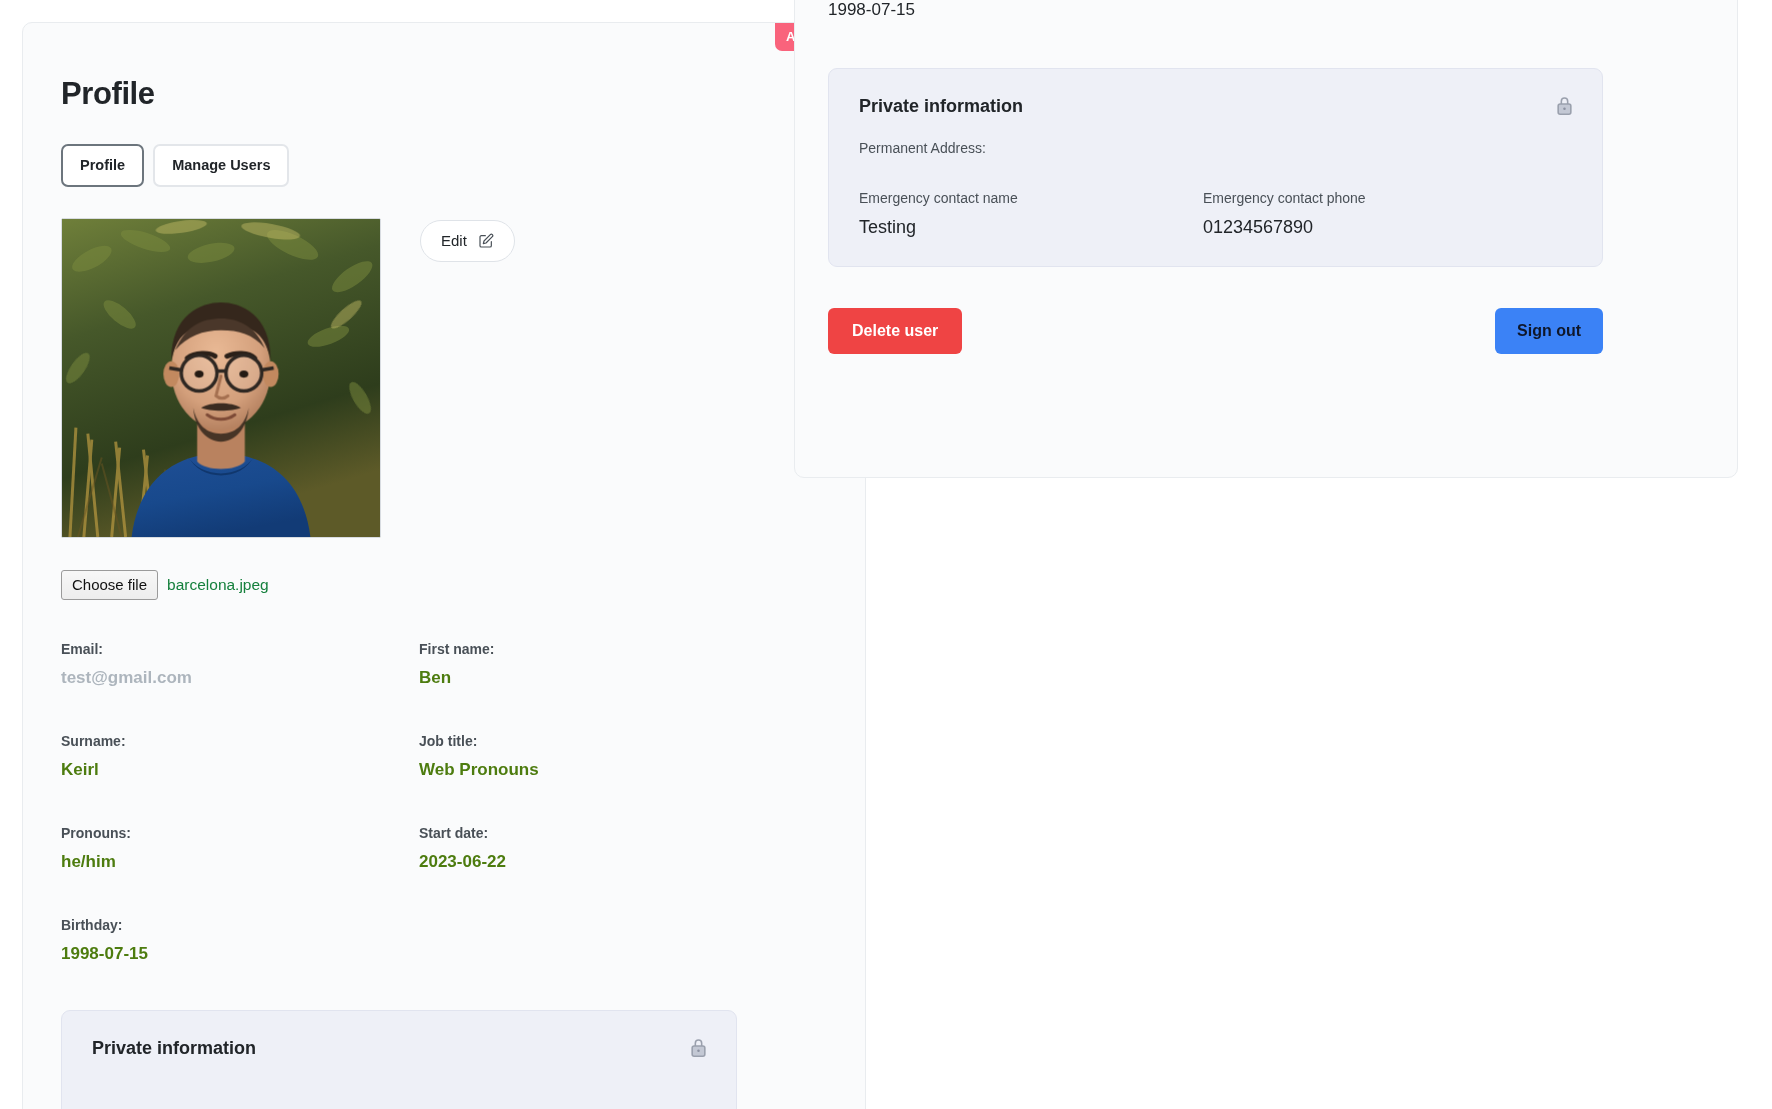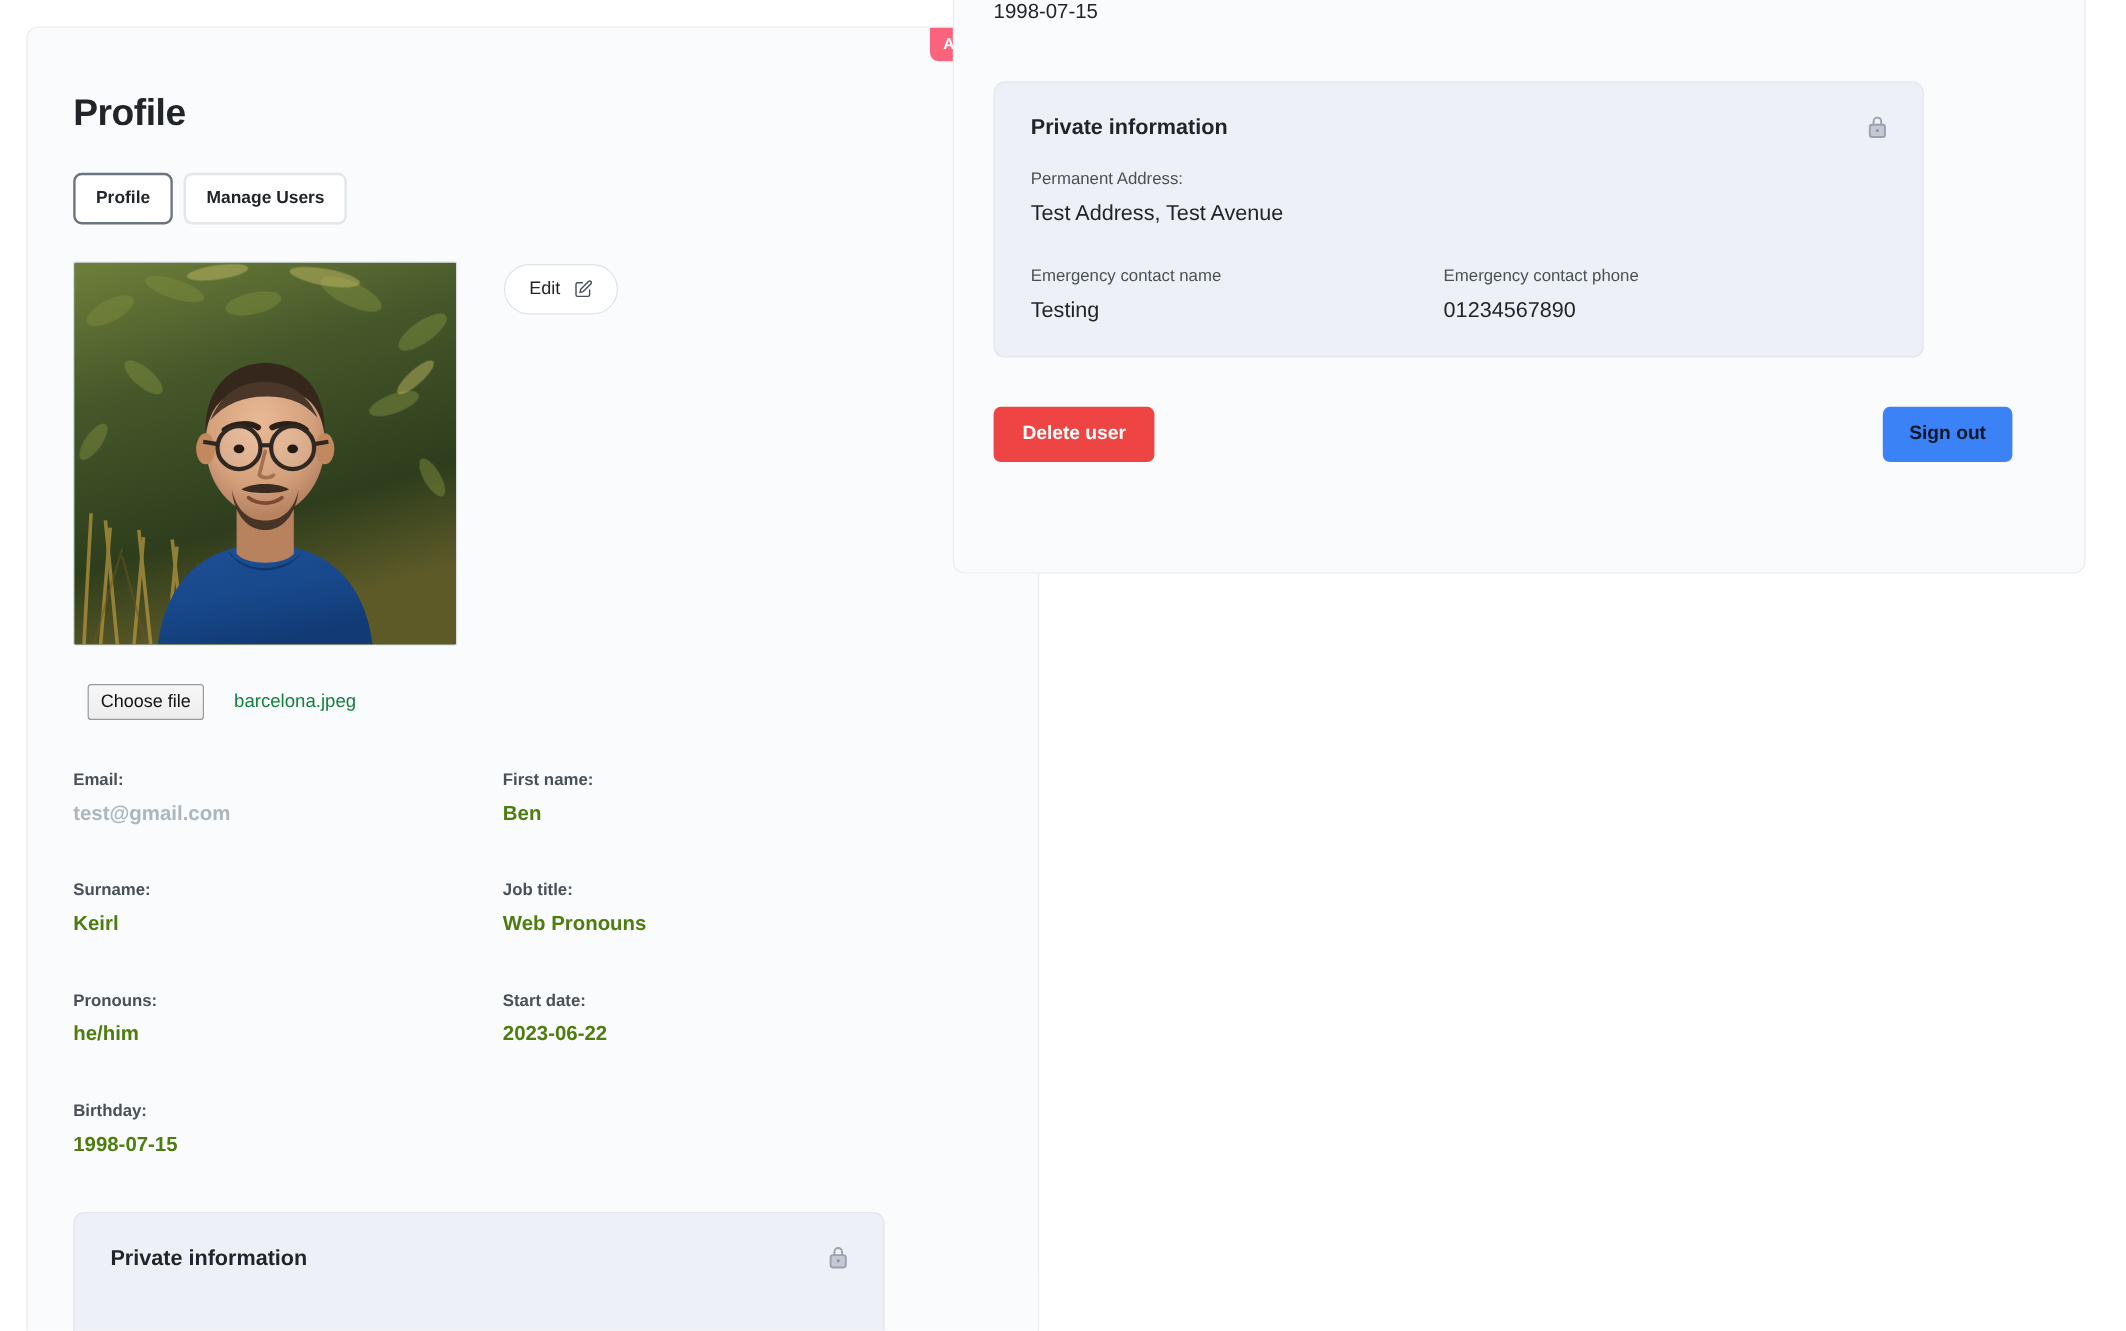--- a/index.html
+++ b/index.html
@@ -118,24 +118,23 @@
     cursor: pointer;
     line-height: 1;
     text-align: right;
   }
   .edit-btn svg { width: 16px; height: 16px; display: block; }
 
   .file-row {
     margin-top: 32px;
     display: flex;
     align-items: center;
-    gap: 16px;
+    gap: 0;
     font-size: 15.5px;
     color: #212529;
-    margin-left: 12px;
   }
   .choose-file {
     background: linear-gradient(#f7f7f7, #ededed);
     border: 1px solid #9a9a9a;
     border-radius: 3px;
     padding: 5px 10px;
     font-family: "Liberation Sans", sans-serif;
     font-size: 15px;
     color: #111;
     cursor: pointer;
@@ -241,21 +240,21 @@
     display: grid;
     grid-template-columns: 344px 1fr;
     margin-top: 36px;
   }
   .pi-grid .pi-label { margin-top: 0; }
 
   .action-row {
     display: flex;
     justify-content: space-between;
     align-items: center;
-    width: 849px;
+    width: 775px;
     margin-top: 41px;
   }
   .btn-danger {
     background: #ef4444;
     color: #ffffff;
     border: none;
     border-radius: 6px;
     font-family: "Liberation Sans", sans-serif;
     font-size: 16px;
     font-weight: 700;
@@ -459,21 +458,20 @@
         <div class="private-title">Private information</div>
         <div class="lock-icon">
           <svg viewBox="0 0 24 26" fill="none" stroke="#9aa0ad" stroke-width="2">
             <rect x="4" y="11" width="16" height="13" rx="2.5" fill="#c3c8d4" stroke="#9aa0ad"></rect>
             <path d="M8 11V7.5a4 4 0 0 1 8 0V11" stroke="#9aa0ad"></path>
             <circle cx="12" cy="17" r="1.6" fill="#8b90a0" stroke="none"></circle>
           </svg>
         </div>
 
         <div class="pi-label">Permanent Address:</div>
-        <div class="pi-value">Test Address, Test Avenue</div>
 
         <div class="pi-grid">
           <div>
             <div class="pi-label">Emergency contact name</div>
             <div class="pi-value">Testing</div>
           </div>
           <div>
             <div class="pi-label">Emergency contact phone</div>
             <div class="pi-value">01234567890</div>
           </div>

